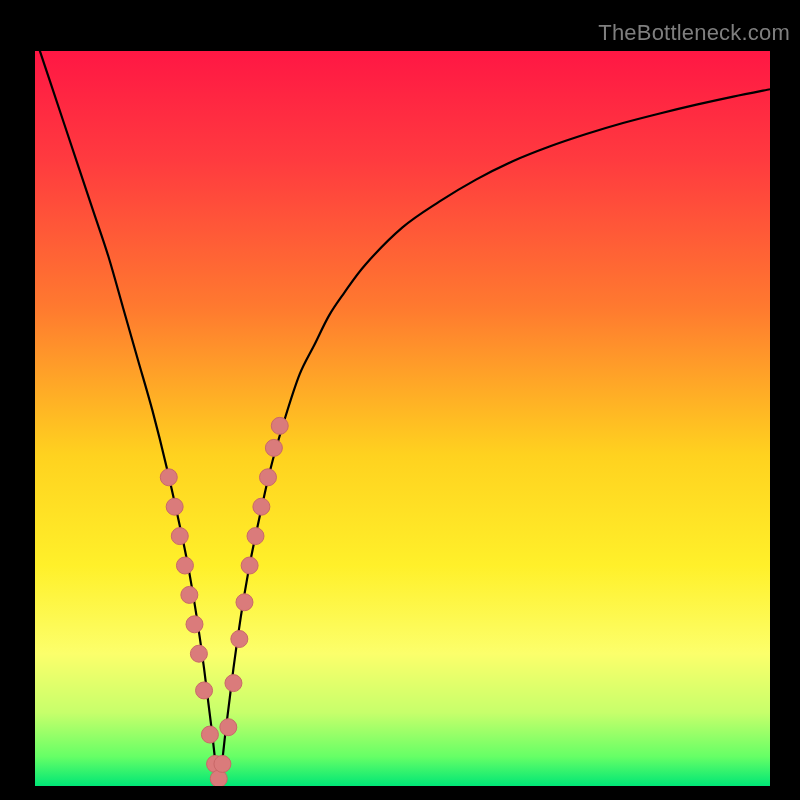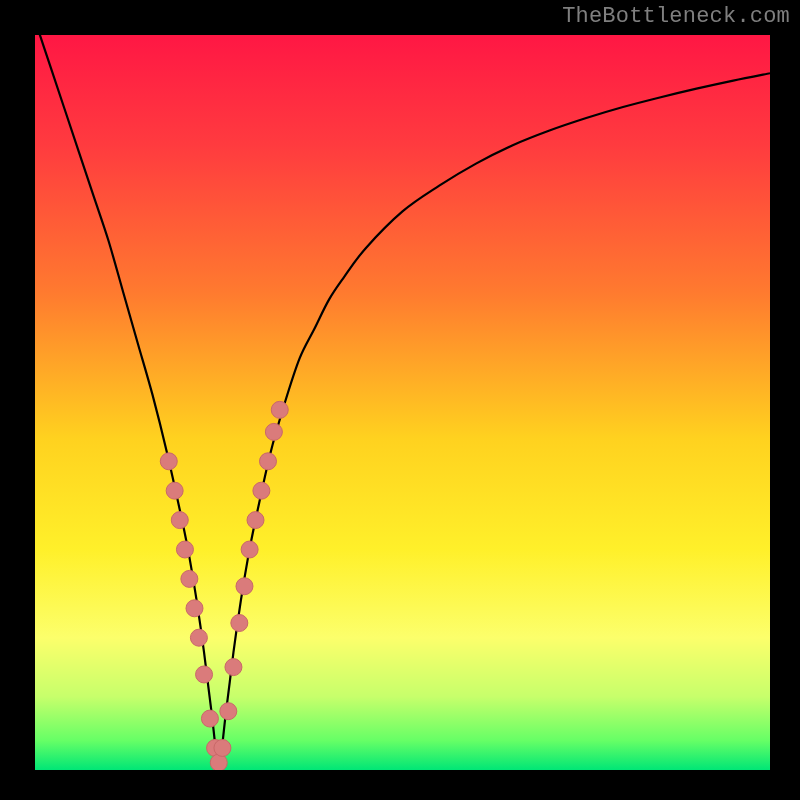--- a/index.html
+++ b/index.html
@@ -7,25 +7,24 @@
     padding: 0;
     width: 800px;
     height: 800px;
     background: #000;
     font-family: Arial, Helvetica, sans-serif;
     overflow: hidden;
   }
   .frame {
     position: absolute;
     left: 0;
-    top: 0;
+    top: 16px;
     width: 800px;
     height: 568px;
     background: #000;
-    font-family: Liberation Mono, monospace;
   }
   .plot {
     position: absolute;
     left: 35px;
     top: 35px;
     width: 735px;
     height: 735px;
     overflow: hidden;
   }
   .watermark {

